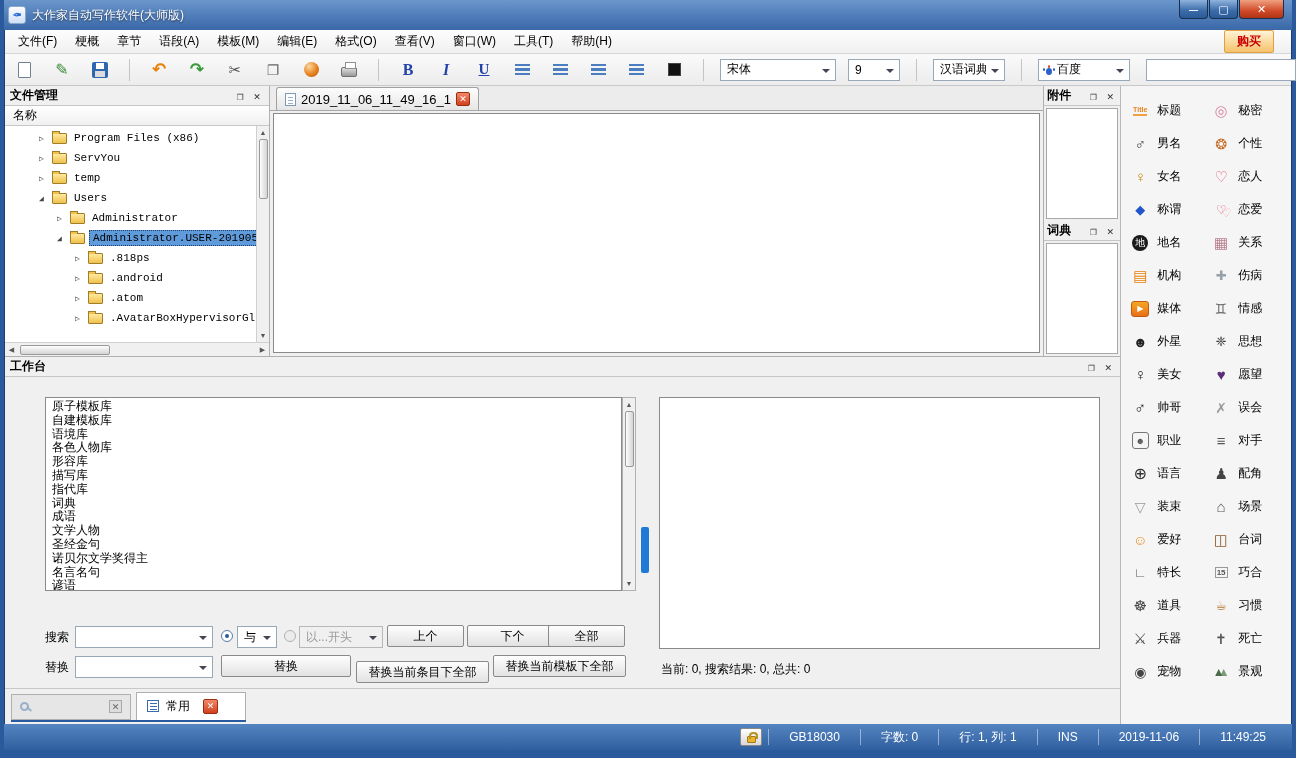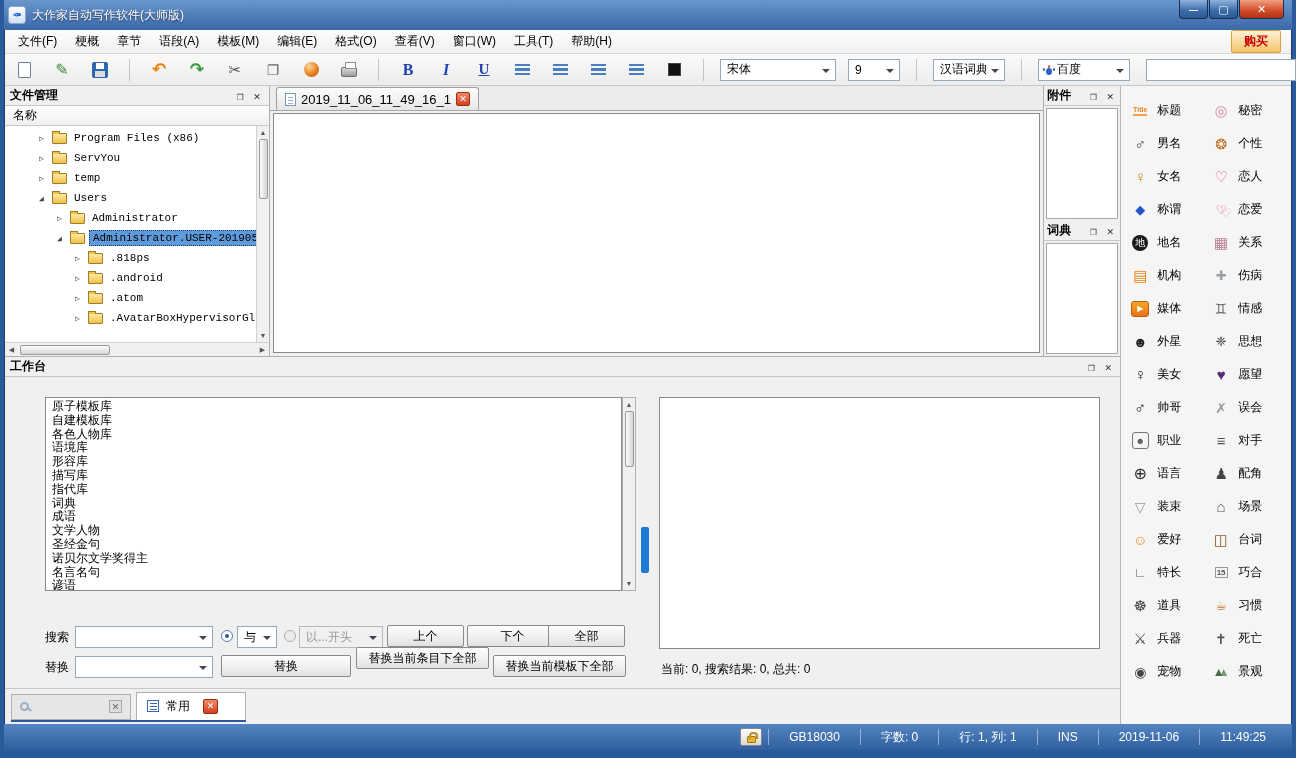--- a/index.html
+++ b/index.html
@@ -13,21 +13,21 @@
 .wbtn{width:29px;height:19px;border:1px solid #16304f;border-top:none;background:linear-gradient(#8fb2dd,#3a6aa8 60%,#2a5a98);color:#fff;display:flex;align-items:center;justify-content:center;border-radius:0 0 4px 4px;font-size:10px;text-shadow:none}
 .wbtn.close{width:45px;background:linear-gradient(#f0a080,#d04a28 60%,#b03414)}
 [data-name="minimize-icon"]::before{content:"—";font-weight:bold;font-size:9px}
 [data-name="maximize-icon"]::before{content:"▢";font-size:11px}
 [data-name="window-close-icon"]::before{content:"✕";font-weight:bold;font-size:11px}
 
 .frame{flex:1;background:#f0f0f0;display:flex;flex-direction:column;border:1px solid #1a3c6e;border-top:none;border-bottom:none}
 
 .menubar{height:24px;display:flex;align-items:center;background:linear-gradient(#fdfdfd,#f0f0f0);border-bottom:1px solid #d6d6d6;padding:0 4px}
 .menu-item{padding:3px 9px;cursor:default;white-space:nowrap}
-.buy{margin-left:auto;margin-right:6px;color:#c00;font-weight:bold;padding:2px 12px;background:linear-gradient(#fff3d6,#f5c26b);border:1px solid #e0a040;border-radius:2px}
+.buy{margin-left:auto;margin-right:13px;color:#c00;font-weight:bold;padding:2px 12px;background:linear-gradient(#fff3d6,#f5c26b);border:1px solid #e0a040;border-radius:2px}
 
 .toolbar{height:32px;display:flex;align-items:center;gap:12px;padding:0 6px;background:linear-gradient(#fafafa,#ececec);border-bottom:1px solid #c8c8c8}
 .tbtn{width:26px;height:26px;display:flex;align-items:center;justify-content:center;border-radius:3px;flex:none}
 .sep{width:1px;height:22px;background:#c4c4c4;margin:0 4px;flex:none}
 .combo{height:22px;background:#fff;border:1px solid #98a8b8;display:flex;align-items:center;font-size:12px;position:relative;padding:0 18px 0 6px;flex:none}
 .combo::after{content:"";position:absolute;right:5px;top:9px;border:4px solid transparent;border-top-color:#445}
 .combo.dis{background:#f0f0f0;color:#9a9a9a;border-color:#b8b8b8}
 .combo .cval{white-space:nowrap;overflow:hidden}
 .tb-input{width:150px;height:22px;border:1px solid #98a8b8;background:#fff;margin-left:4px;font-size:12px;padding:0 4px}
 [data-name="new-document-icon"]{width:13px;height:16px;background:#fff;border:1px solid #708090;border-radius:1px}
@@ -422,22 +422,22 @@
                 <span data-name="float-icon"></span>
               </span>
             <span class="hbtn" data-name="close-panel-button">
                 <span data-name="close-icon"></span>
               </span>
           </div>
           <div class="wb-body" data-name="workbench-body">
             <div class="wb-list" data-name="library-list">
               <div class="wli" data-name="library-item">原子模板库</div>
               <div class="wli" data-name="library-item">自建模板库</div>
+              <div class="wli" data-name="library-item">语境库</div>
               <div class="wli" data-name="library-item">各色人物库</div>
-              <div class="wli" data-name="library-item">语境库</div>
               <div class="wli" data-name="library-item">形容库</div>
               <div class="wli" data-name="library-item">描写库</div>
               <div class="wli" data-name="library-item">指代库</div>
               <div class="wli" data-name="library-item">词典</div>
               <div class="wli" data-name="library-item">成语</div>
               <div class="wli" data-name="library-item">文学人物</div>
               <div class="wli" data-name="library-item">圣经金句</div>
               <div class="wli" data-name="library-item">诺贝尔文学奖得主</div>
               <div class="wli" data-name="library-item">名言名句</div>
               <div class="wli" data-name="library-item">谚语</div>
@@ -465,21 +465,21 @@
               </div>
             <div class="btn" style="left:382px;top:248px;width:77px" data-name="prev-button">上个</div>
             <div class="btn" style="left:462px;top:248px;width:91px" data-name="next-button">下个</div>
             <div class="btn" style="left:543px;top:248px;width:77px" data-name="all-button">全部</div>
 
             <span class="wlbl" style="left:40px;top:282px" data-name="replace-label">替换</span>
             <div class="combo abs" style="left:70px;top:279px;width:138px" data-name="replace-combo">
                 <span class="cval" data-name="replace-combo-value"></span>
               </div>
             <div class="btn" style="left:216px;top:278px;width:130px" data-name="replace-button">替换</div>
-            <div class="btn" style="left:351px;top:270px;width:133px" data-name="replace-entry-button">替换当前条目下全部</div>
+            <div class="btn" style="left:351px;top:284px;width:133px" data-name="replace-entry-button">替换当前条目下全部</div>
             <div class="btn" style="left:488px;top:278px;width:133px" data-name="replace-template-button">替换当前模板下全部</div>
 
             <span class="wstatus" style="left:656px;top:284px" data-name="search-status">当前: 0, 搜索结果: 0, 总共: 0</span>
           </div>
         </div>
 
         <div class="bottom-tabs" data-name="bottom-tabbar">
           <div class="btab-underline" data-name="bottom-tab-group">
             <div class="search-tab" data-name="search-panel-tab">
               <span data-name="search-icon"></span>

